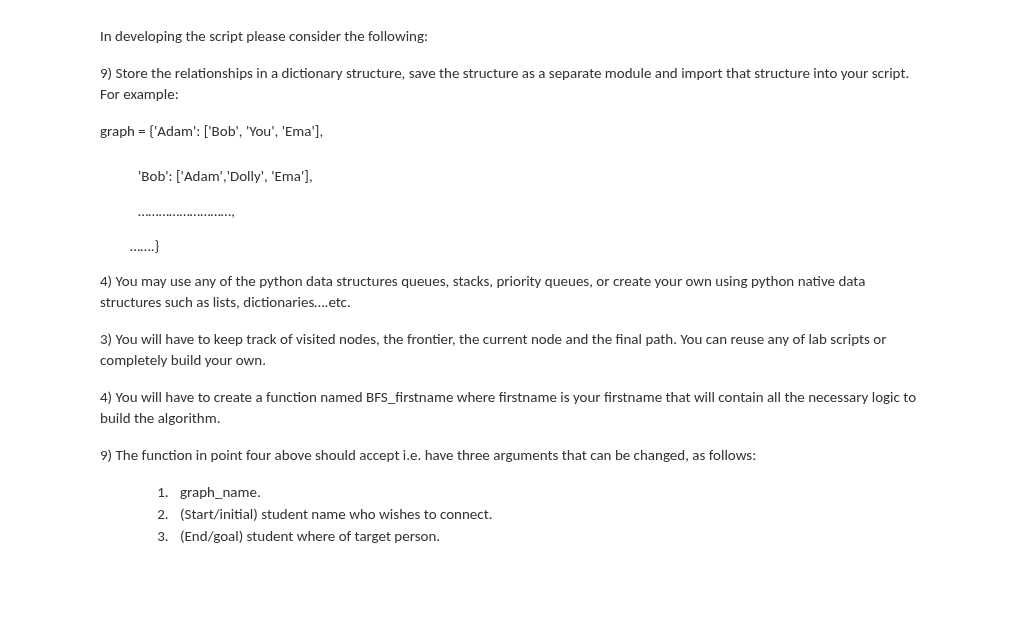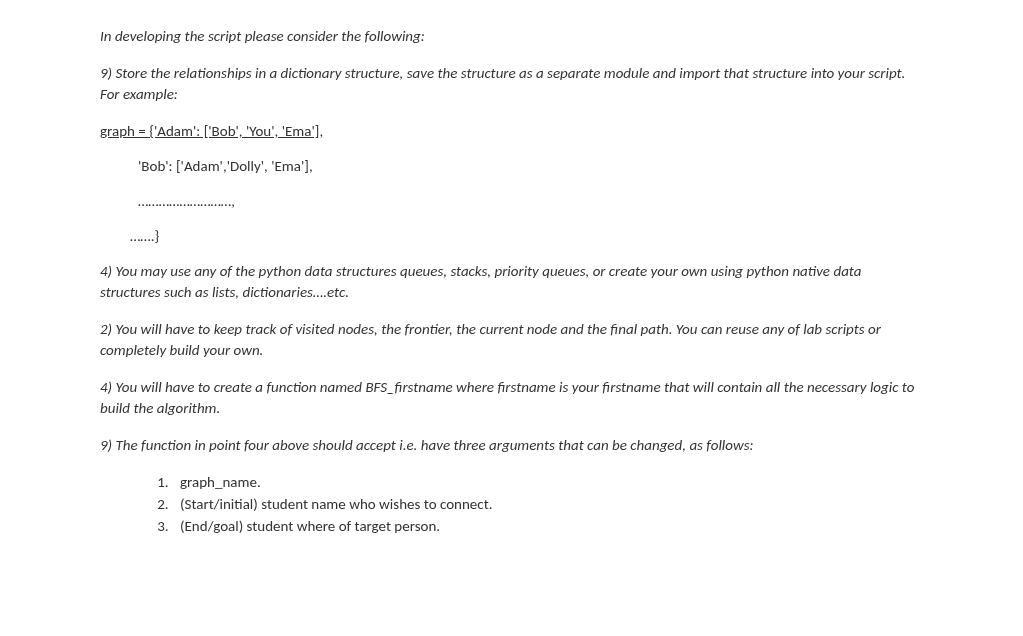--- a/index.html
+++ b/index.html
@@ -11,25 +11,23 @@
       font-family: Calibri, 'Segoe UI', Arial, sans-serif;
       background: #ffffff;
       padding: 26px 100px 30px 100px;
       width: 1023px;
       color: #333333;
       font-size: 15px;
       line-height: 1.4;
     }
     .para {
       margin-bottom: 16px;
-      font-style: italic;
     }
     .code-line {
-      margin-bottom: 14px;
-      text-decoration: underline;
+      margin-bottom: 24px;
     }
     .code-indent1 {
       padding-left: 38px;
       margin-bottom: 14px;
       margin-top: 8px;
     }
     .code-indent2 {
       padding-left: 38px;
       margin-bottom: 14px;
     }
@@ -56,21 +54,21 @@
 <div class="code-line">graph = {'Adam': ['Bob', 'You', 'Ema'],</div>
 
 <div class="code-indent1">'Bob': ['Adam','Dolly', 'Ema'],</div>
 
 <div class="code-indent2">………………………,</div>
 
 <div class="code-indent3">…….}</div>
 
 <div class="para">4) You may use any of the python data structures queues, stacks, priority queues, or create your own using python native data structures such as lists, dictionaries….etc.</div>
 
-<div class="para">2) You will have to keep track of visited nodes, the frontier, the current node and the final path. You can reuse any of lab scripts or completely build your own.</div>
+<div class="para">3) You will have to keep track of visited nodes, the frontier, the current node and the final path. You can reuse any of lab scripts or completely build your own.</div>
 
 <div class="para">4) You will have to create a function named BFS_firstname where firstname is your firstname that will contain all the necessary logic to build the algorithm.</div>
 
 <div class="para">9) The function in point four above should accept i.e. have three arguments that can be changed, as follows:</div>
 
 <ol class="arg-list">
   <li>graph_name.</li>
   <li>(Start/initial) student name who wishes to connect.</li>
   <li>(End/goal) student where of target person.</li>
 </ol>

